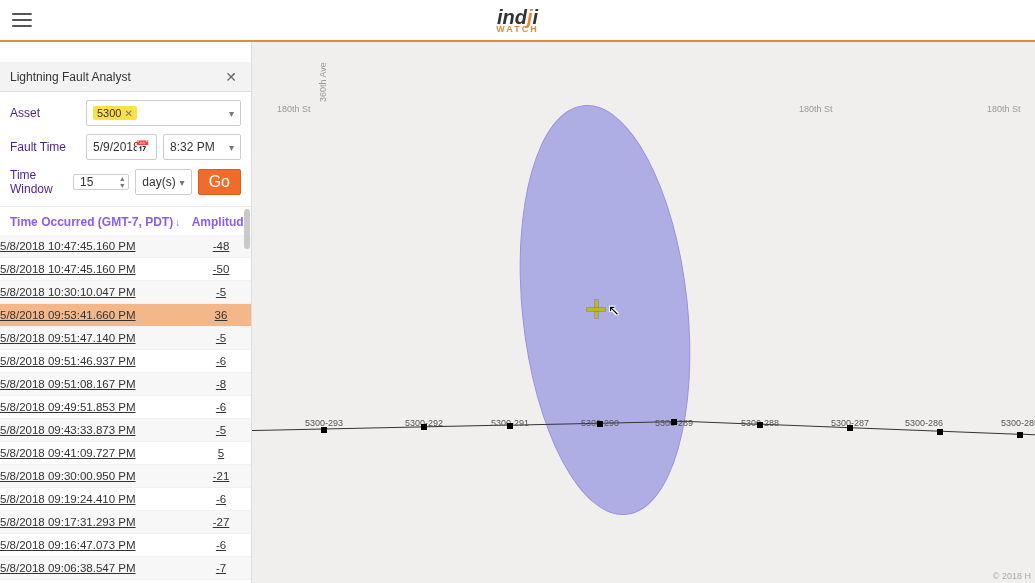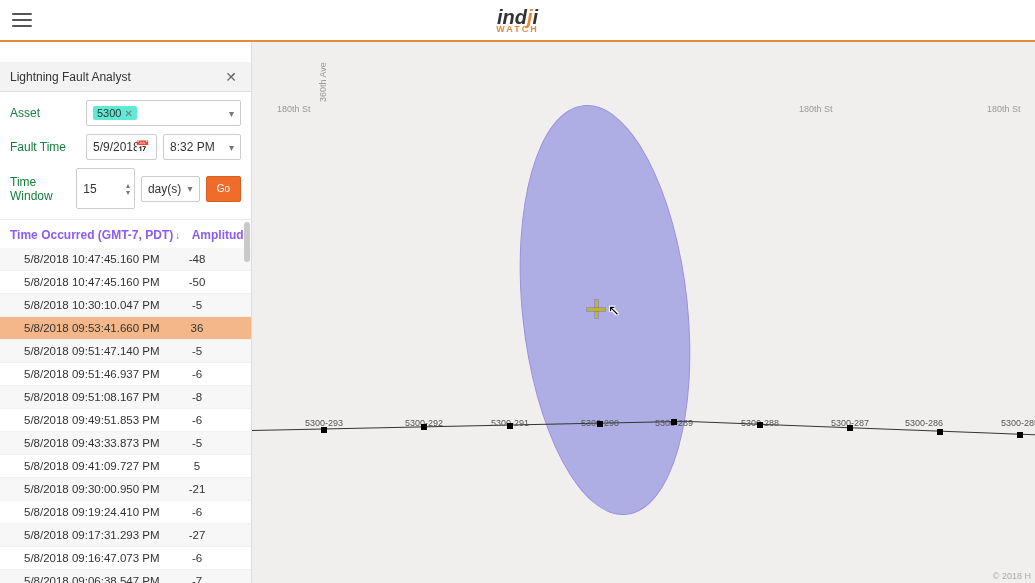--- a/index.html
+++ b/index.html
@@ -9,40 +9,40 @@
 .hamburger span { display: block; height: 2px; background: #555; border-radius: 1px; }
 .logo { position: absolute; left: 50%; transform: translateX(-50%); font-style: italic; font-weight: bold; font-size: 20px; color: #333; line-height: 1; text-align: center; }
 .logo .watch { font-size: 9px; color: #e28b3c; font-style: normal; letter-spacing: 2px; font-weight: 600; display: block; margin-top: -2px; }
 .body { display: flex; height: calc(100% - 42px); }
 .sidebar { width: 252px; height: 100%; background: #fff; border-right: 1px solid #ddd; display: flex; flex-direction: column; }
 .panel-header { height: 30px; background: #f3f3f3; border-bottom: 1px solid #ddd; display: flex; align-items: center; justify-content: space-between; padding: 0 10px; font-size: 12px; margin-top: 20px; }
 .close-x { font-size: 14px; color: #666; cursor: pointer; padding: 2px 4px; }
 .form { padding: 8px 10px 10px 10px; border-bottom: 1px solid #e8e8e8; }
 .form-row { display: flex; align-items: center; margin-bottom: 8px; gap: 6px; }
 .form-row:last-child { margin-bottom: 0; }
-.form-label { width: 70px; font-size: 12px; color: #15803d; }
+.form-label { width: 70px; font-size: 12px; color: #4c1d95; }
 .select-wrap { position: relative; height: 26px; border: 1px solid #ccc; border-radius: 2px; background: #fff; display: flex; align-items: center; padding: 0 6px; font-size: 12px; }
 .select-wrap.full { flex: 1; }
 .select-wrap .caret { position: absolute; right: 6px; font-size: 10px; color: #777; }
-.tag { background: #5eead4; border-radius: 2px; padding: 1px 4px; font-size: 11px; display: inline-flex; align-items: center; gap: 3px; }
+.tag { background: #fde047; border-radius: 2px; padding: 1px 4px; font-size: 11px; display: inline-flex; align-items: center; gap: 3px; }
 .tag .x { font-size: 10px; color: #777; cursor: pointer; }
 .date-wrap { position: relative; flex: 1; height: 26px; border: 1px solid #ccc; border-radius: 2px; display: flex; align-items: center; padding: 0 6px; font-size: 12px; }
 .date-wrap .cal { position: absolute; right: 6px; font-size: 12px; color: #888; }
-.num-wrap { position: relative; width: 66px; height: 41px; border: 1px solid #ccc; border-radius: 2px; display: flex; align-items: center; padding: 0 6px; font-size: 12px; }
+.num-wrap { position: relative; width: 66px; height: 16px; border: 1px solid #ccc; border-radius: 2px; display: flex; align-items: center; padding: 0 6px; font-size: 12px; }
 .num-wrap .steppers { position: absolute; right: 4px; display: flex; flex-direction: column; line-height: 7px; font-size: 8px; color: #777; }
-.go-btn { height: 26px; padding: 0 10px; background: #ef6c2a; color: #fff; border: 1px solid #d85e1f; border-radius: 2px; font-size: 10px; cursor: pointer; }
+.go-btn { height: 26px; padding: 0 10px; background: #ef6c2a; color: #fff; border: 1px solid #d85e1f; border-radius: 2px; font-size: 16px; cursor: pointer; }
 .table { flex: 1; overflow-y: hidden; position: relative; }
 .table-scroll { overflow-y: auto; height: 100%; }
 .scrollbar-fake { position: absolute; right: 1px; top: 2px; width: 6px; height: 40px; background: #c9c9c9; border-radius: 3px; }
 .table-head { display: flex; padding: 8px 0 6px 10px; font-weight: 600; font-size: 12px; color: #8b5cf6; }
 .col-time { flex: 1; }
 .col-amp { width: 60px; text-align: center; }
 .sort-arrow { font-size: 10px; margin-left: 2px; }
 .table-rows { }
-.trow { display: flex; padding: 5px 24px; font-size: 11.5px; border-bottom: 1px solid #f1f1f1; cursor: pointer; }
+.trow { display: flex; padding: 5px 0; font-size: 11.5px; border-bottom: 1px solid #f1f1f1; cursor: pointer; text-decoration: underline; }
 .trow:nth-child(odd) { background: #f7f7f7; }
 .trow:nth-child(even) { background: #fff; }
 .trow.selected { background: #f4b78a !important; }
 .map { flex: 1; position: relative; background: #f0efed; overflow: hidden; }
 .street-label { position: absolute; font-size: 9px; color: #999; white-space: nowrap; }
 .vert { transform: rotate(-90deg); transform-origin: left top; }
 .ellipse { position: absolute; border-radius: 50%; background: rgba(120,120,220,0.55); border: 1px solid #9a8fe0; }
 .txline { position: absolute; height: 1px; background: #333; }
 .pole { position: absolute; width: 6px; height: 6px; background: #000; }
 .pole-label { position: absolute; font-size: 9px; color: #555; white-space: nowrap; transform: translateX(-50%); }

